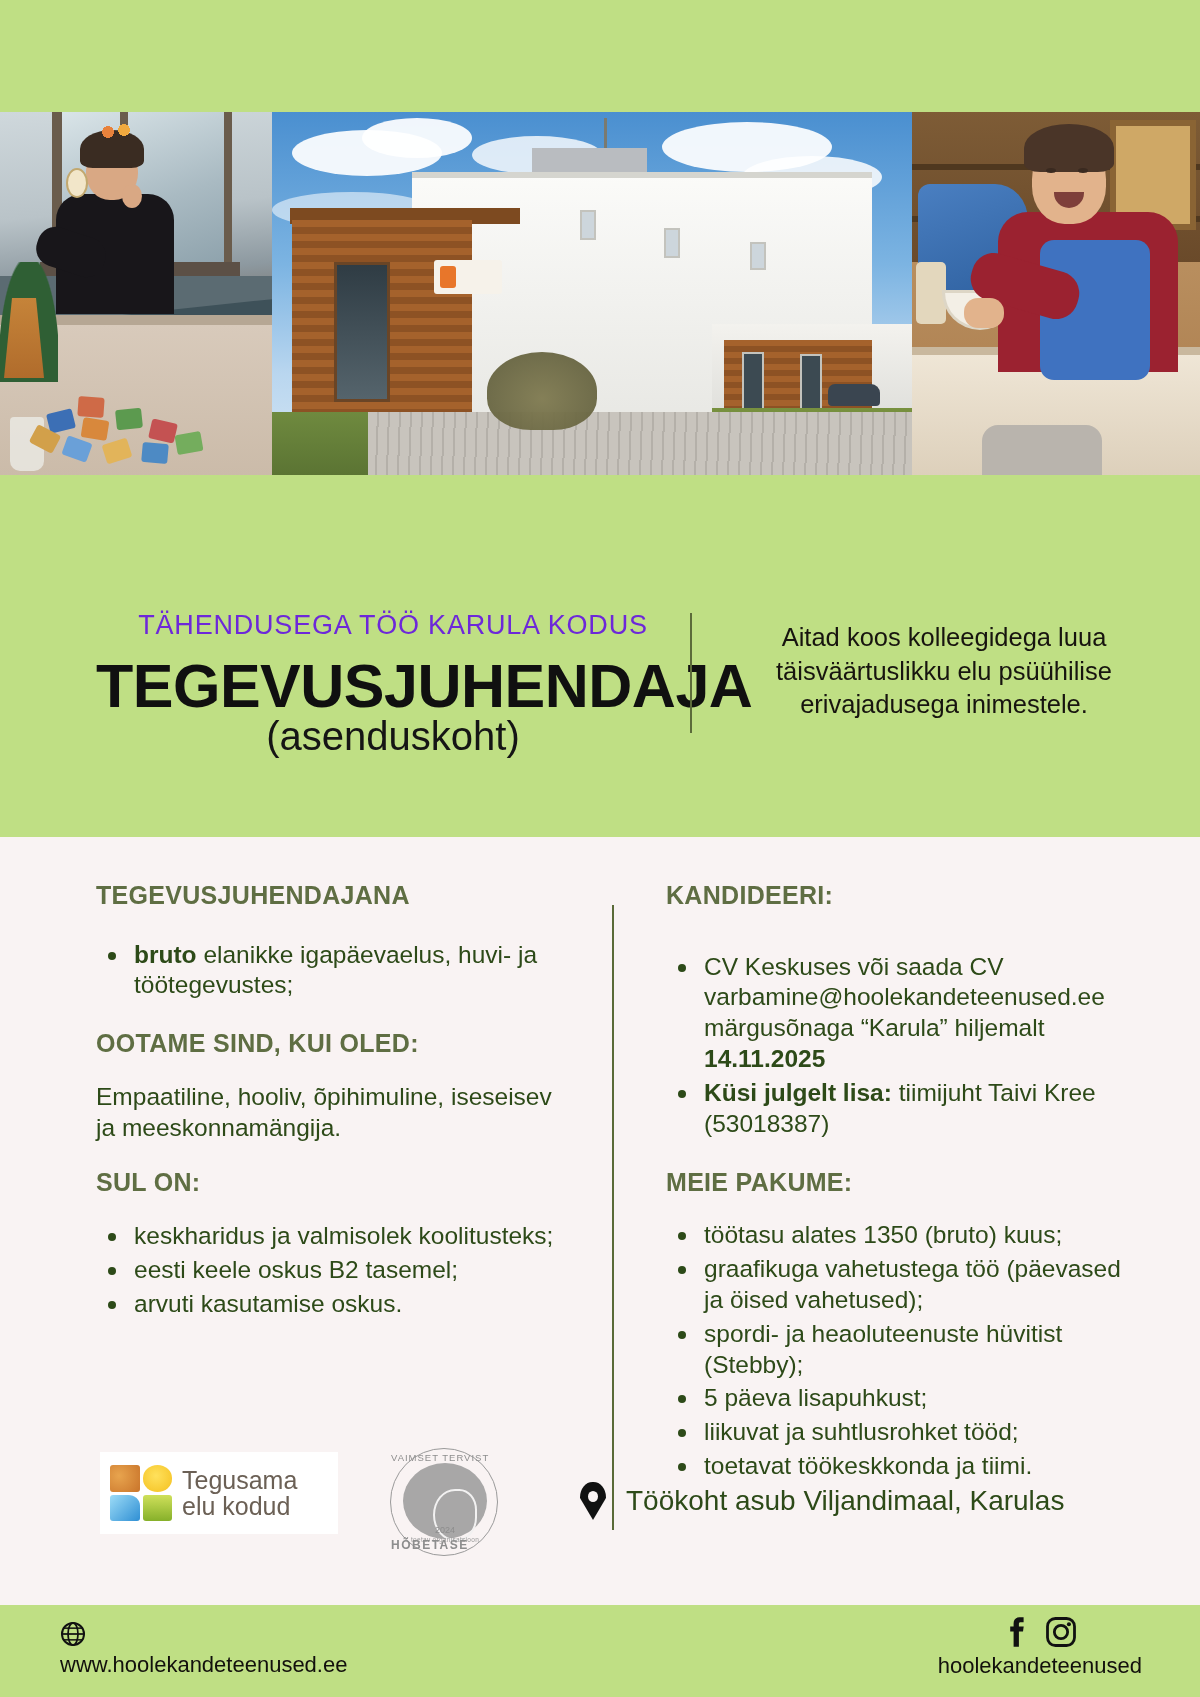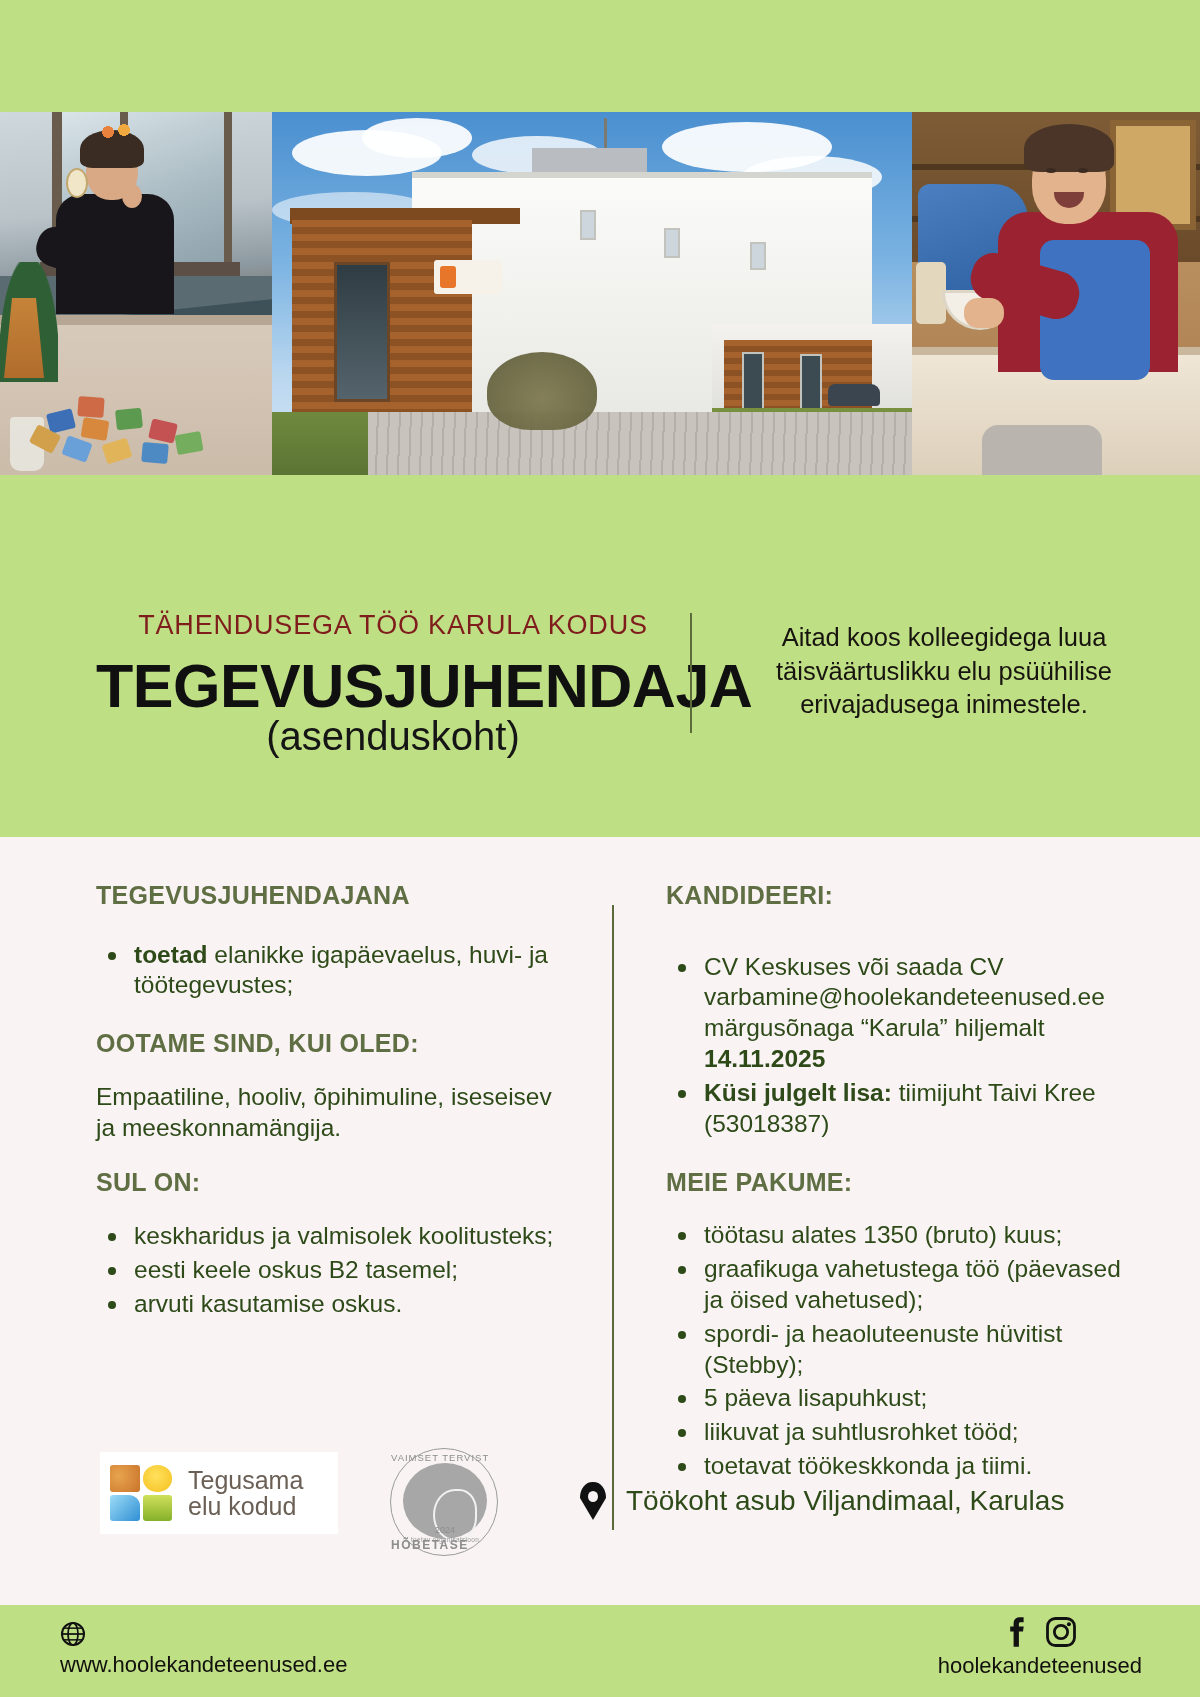--- a/index.html
+++ b/index.html
@@ -103,21 +103,21 @@
   .title-block {
     position: absolute; left: 0; top: 595px;
     width: 1200px; height: 200px;
     display: flex; align-items: flex-start;
   }
   .title-left {
     width: 690px; padding-left: 96px; padding-top: 16px;
     text-align: center;
   }
   .kicker {
-    font-size: 27px; letter-spacing: .8px; color: #7f1d1d;
+    font-size: 27px; letter-spacing: .8px; color: #6d28d9;
     font-weight: 400; line-height: 1.1; white-space: nowrap;
   }
   .job-title {
     font-size: 61px; font-weight: 700; color: #101010;
     letter-spacing: -0.5px; margin-top: 14px; line-height: 1.02;
   }
   .job-sub {
     font-size: 40px; font-weight: 400; color: #151515;
     line-height: 1.05; margin-top: -2px;
   }
@@ -167,21 +167,21 @@
     font-size: 24.5px; line-height: 1.26; color: #2d4a18; margin: 0;
   }
 
   
   .logos-row {
     position: absolute; left: 0; top: 1448px; width: 1200px; height: 120px;
   }
   .tegusama {
     position: absolute; left: 100px; top: 4px;
     width: 238px; height: 82px; background: #fff;
-    display: flex; align-items: center; padding: 6px 10px; gap: 16px;
+    display: flex; align-items: center; padding: 6px 10px; gap: 10px;
   }
   .teg-grid {
     width: 62px; height: 56px;
     display: grid; grid-template-columns: 1fr 1fr; grid-template-rows: 1fr 1fr; gap: 3px;
   }
   .tg { border-radius: 3px; }
   .tg1 { background: radial-gradient(circle at 30% 40%, #e8a44e, #c9742a); }
   .tg2 { background: radial-gradient(circle at 45% 40%, #ffe15c, #f4c01f); border-radius: 50%; }
   .tg3 { background: linear-gradient(135deg, #9ddcf7, #2f8fd4); border-radius: 3px 40% 3px 3px; }
   .tg4 { background: linear-gradient(180deg, #cfe05a, #86b02a); }
@@ -354,21 +354,21 @@
 
   <div class="col-divider"></div>
 
   <div class="body-wrap">
 
     <div class="col col-left">
       <h2 class="sec">TEGEVUSJUHENDAJANA</h2>
       <div class="spacer-sm"></div>
       <ul class="list">
         <li>
-          <b>toetad</b><span> elanikke igapäevaelus, huvi- ja töötegevustes;</span>
+          <b>bruto</b><span> elanikke igapäevaelus, huvi- ja töötegevustes;</span>
         </li>
       </ul>
 
       <div class="spacer-md"></div>
       <h2 class="sec tight">OOTAME SIND, KUI OLED:</h2>
       <div class="spacer-sm"></div>
       <p class="para">Empaatiline, hooliv, õpihimuline, iseseisev ja meeskonnamängija.</p>
 
       <div class="spacer-md"></div>
       <h2 class="sec tight">SUL ON:</h2>

